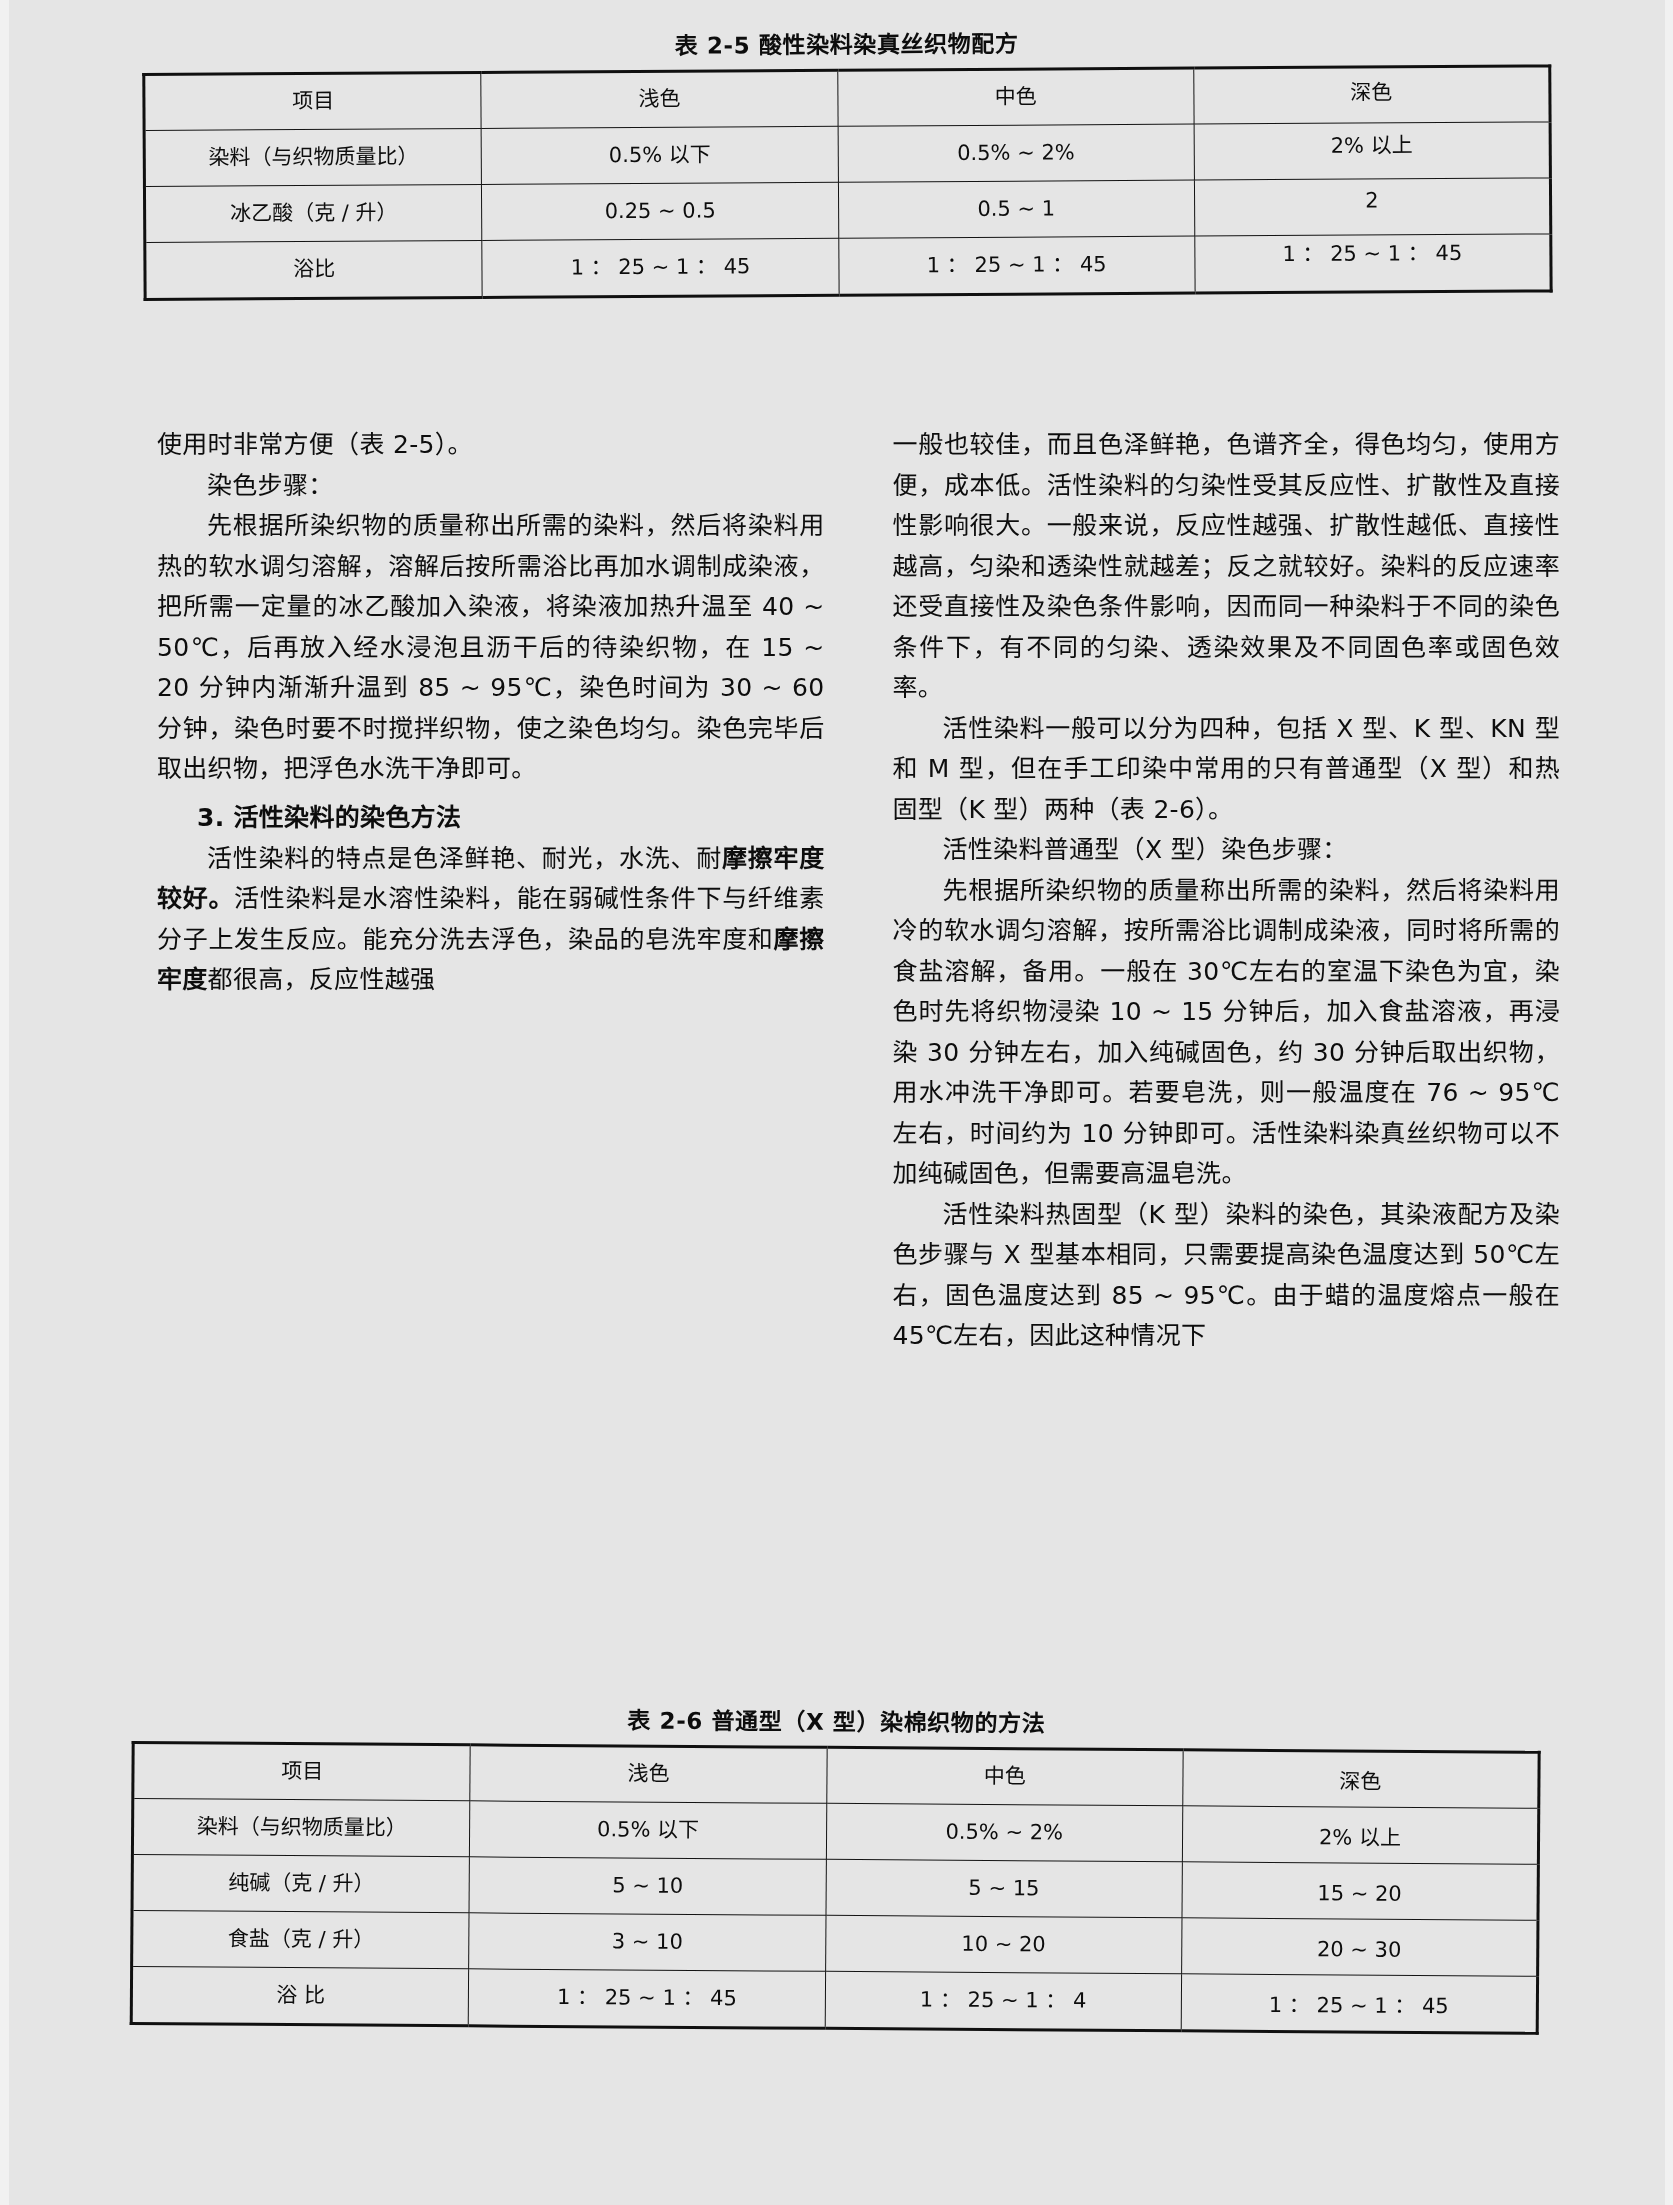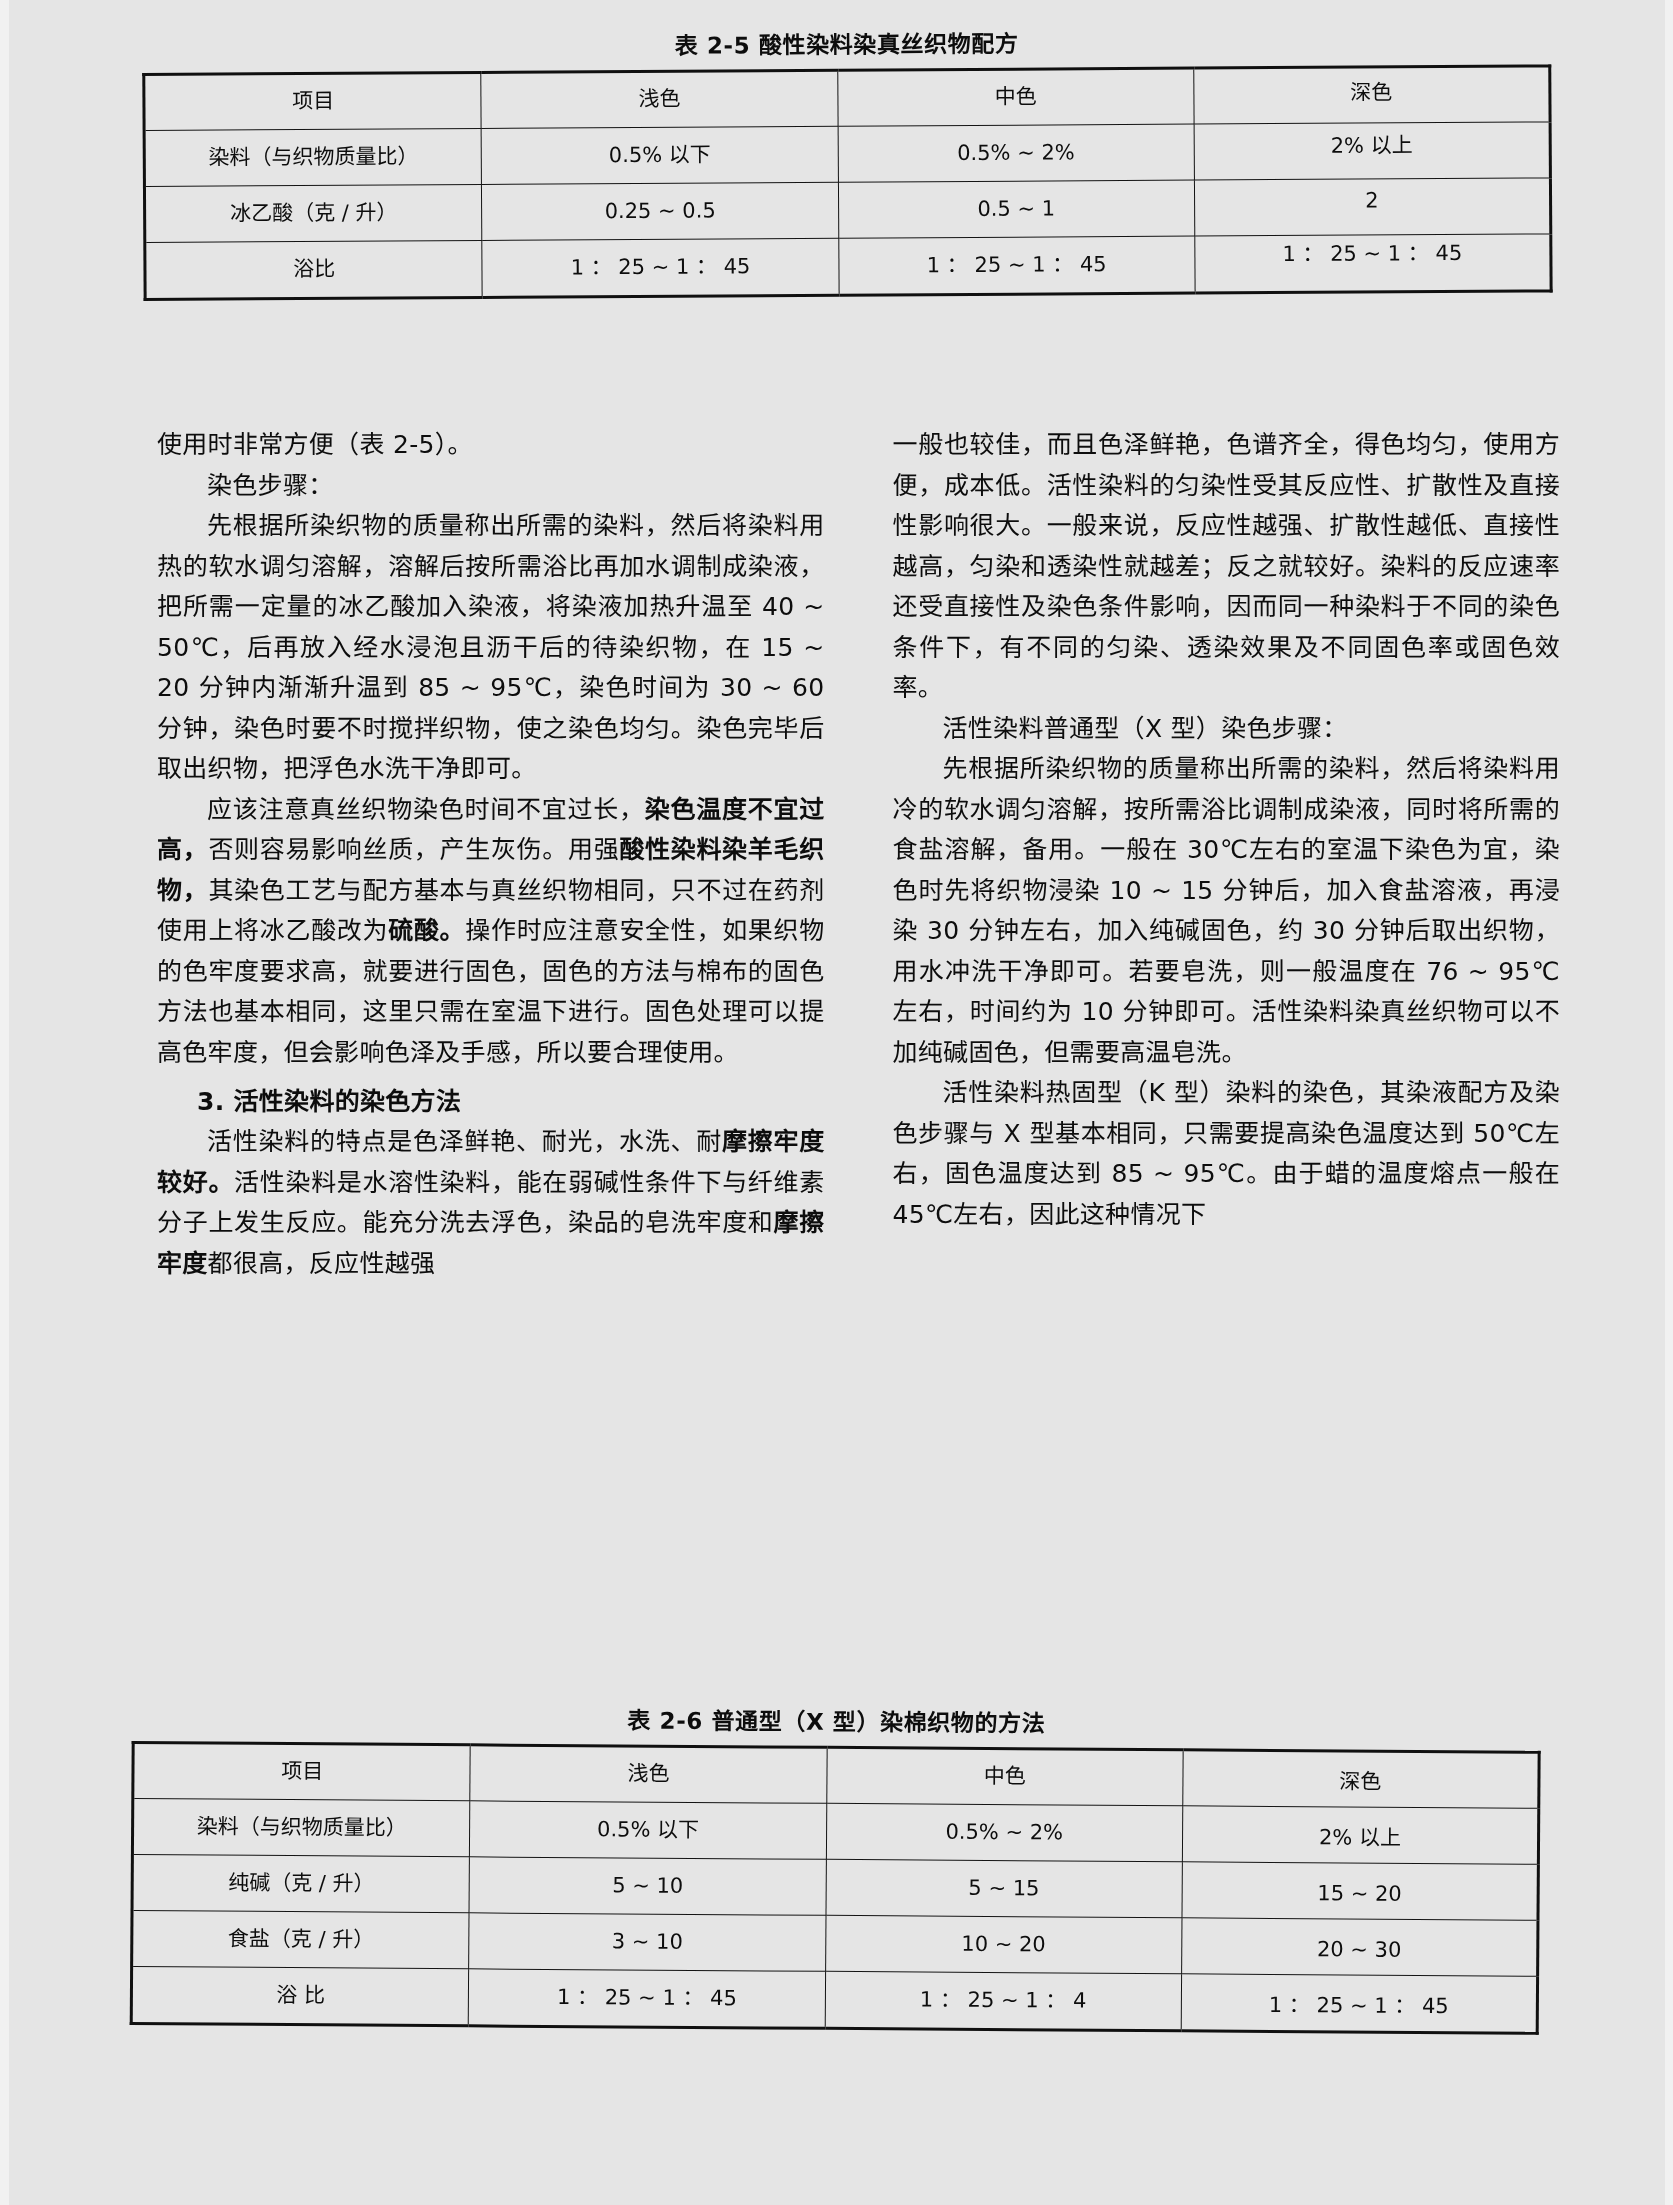--- a/index.html
+++ b/index.html
@@ -175,33 +175,33 @@
   <div class="body-columns">
 
     <div class="col">
 
       <p class="para">使用时非常方便（表 2-5）。</p>
 
       <p class="para indent">染色步骤：</p>
 
       <p class="para indent">先根据所染织物的质量称出所需的染料，然后将染料用热的软水调匀溶解，溶解后按所需浴比再加水调制成染液，把所需一定量的冰乙酸加入染液，将染液加热升温至 40 ~ 50℃，后再放入经水浸泡且沥干后的待染织物，在 15 ~ 20 分钟内渐渐升温到 85 ~ 95℃，染色时间为 30 ~ 60 分钟，染色时要不时搅拌织物，使之染色均匀。染色完毕后取出织物，把浮色水洗干净即可。</p>
 
-      <p class="para indent"><span>应该注意真丝织物染色时间不宜过长，</span><b class="em">染色温度不宜过高，</b><span>否则容易影响丝质，产生灰伤。用强</span><b class="em">酸性染料染羊毛织物，</b><span>其染色工艺与配方基本与真丝织物相同，只不过在药剂使用上将冰乙酸改为</span><b class="em">硫酸。</b><span>操作时应注意安全性，如果织物的色牢度要求高，就要进行固色，固色的方法与棉布的固色方法也基本相同，这里只需在室温下进行。固色处理可以提高色牢度，但会影响色泽及手感，所以要合理使用。</span></p>
 
       <div class="spacer-sm"></div>
 
       <p class="para heading">3. 活性染料的染色方法</p>
 
       <p class="para indent"><span>活性染料的特点是色泽鲜艳、耐光，水洗、耐</span><b class="em">摩擦牢度较好。</b><span>活性染料是水溶性染料，能在弱碱性条件下与纤维素分子上发生反应。能充分洗去浮色，染品的皂洗牢度和</span><b class="em">摩擦牢度</b><span>都很高，反应性越强</span></p>
     </div>
 
     <div class="col">
 
       <p class="para">一般也较佳，而且色泽鲜艳，色谱齐全，得色均匀，使用方便，成本低。活性染料的匀染性受其反应性、扩散性及直接性影响很大。一般来说，反应性越强、扩散性越低、直接性越高，匀染和透染性就越差；反之就较好。染料的反应速率还受直接性及染色条件影响，因而同一种染料于不同的染色条件下，有不同的匀染、透染效果及不同固色率或固色效率。</p>
 
+      <p class="para indent">活性染料一般可以分为四种，包括 X 型、K 型、KN 型和 M 型，但在手工印染中常用的只有普通型（X 型）和热固型（K 型）两种（表 2-6）。</p>
 
       <p class="para indent">活性染料普通型（X 型）染色步骤：</p>
 
       <p class="para indent">先根据所染织物的质量称出所需的染料，然后将染料用冷的软水调匀溶解，按所需浴比调制成染液，同时将所需的食盐溶解，备用。一般在 30℃左右的室温下染色为宜，染色时先将织物浸染 10 ~ 15 分钟后，加入食盐溶液，再浸染 30 分钟左右，加入纯碱固色，约 30 分钟后取出织物，用水冲洗干净即可。若要皂洗，则一般温度在 76 ~ 95℃左右，时间约为 10 分钟即可。活性染料染真丝织物可以不加纯碱固色，但需要高温皂洗。</p>
 
       <p class="para indent">活性染料热固型（K 型）染料的染色，其染液配方及染色步骤与 X 型基本相同，只需要提高染色温度达到 50℃左右，固色温度达到 85 ~ 95℃。由于蜡的温度熔点一般在 45℃左右，因此这种情况下</p>
     </div>
   </div>
 
   <div class="table-block warp-b" style="top:1698px; left:132px;">

